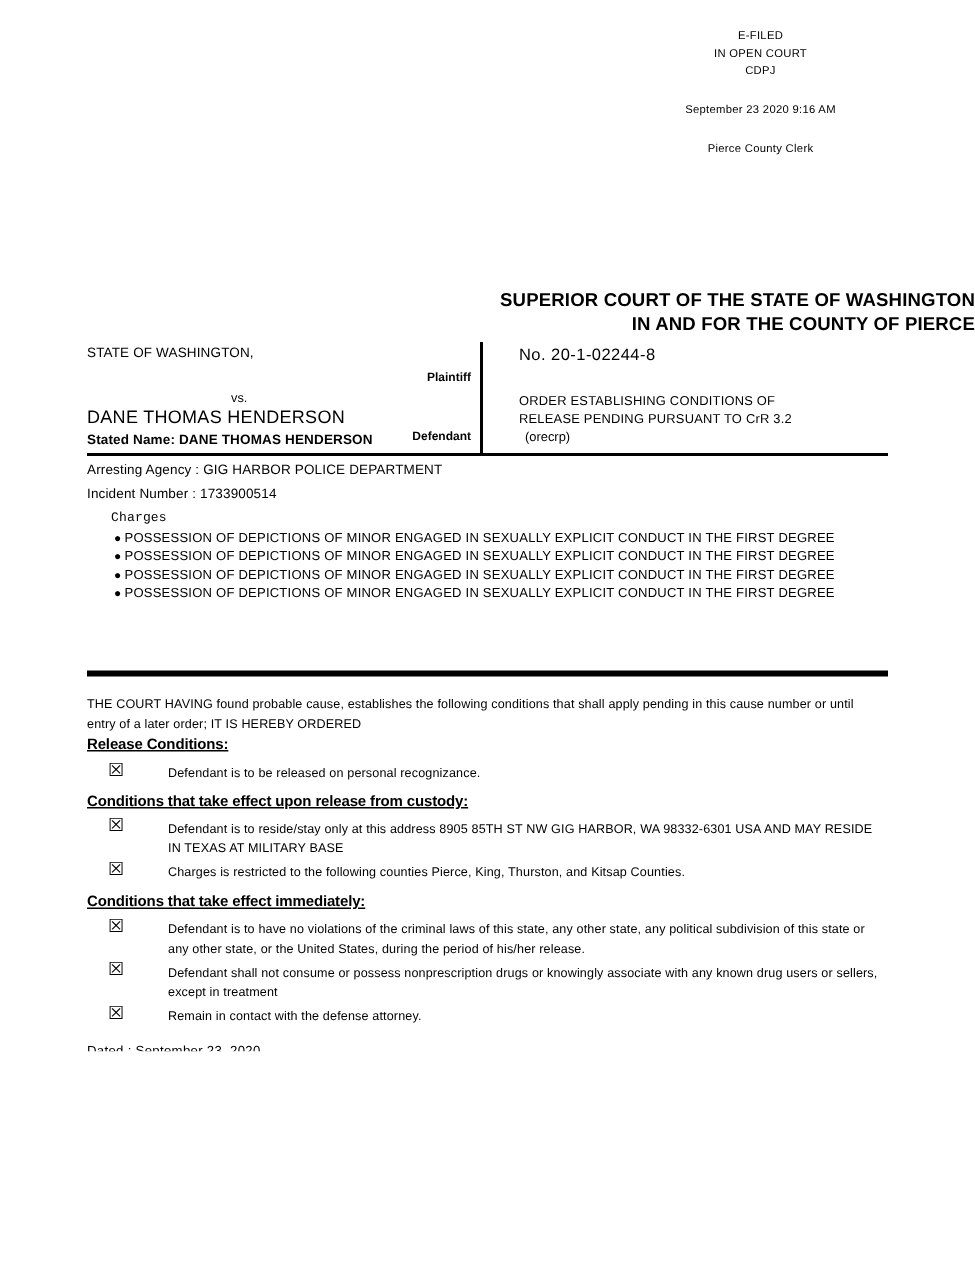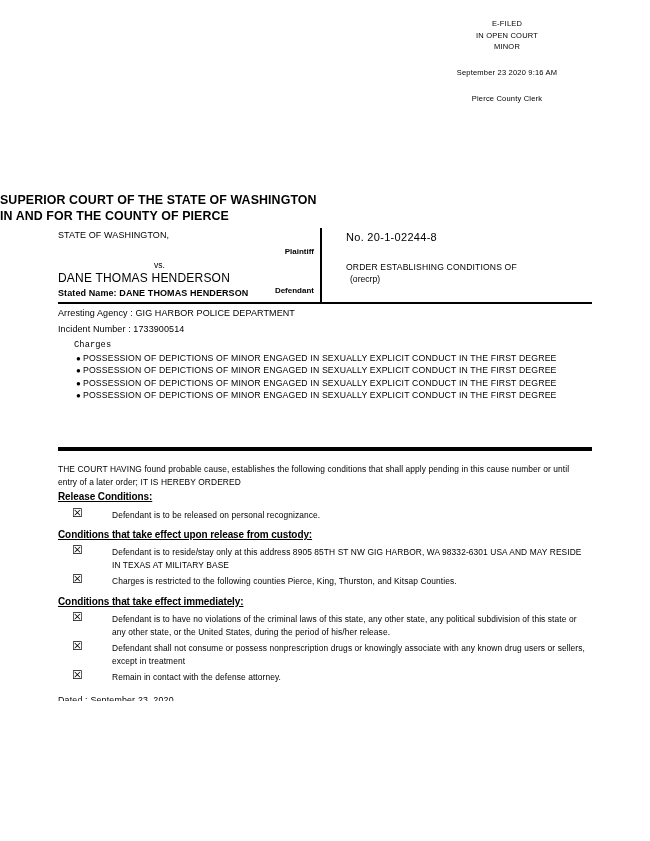--- a/index.html
+++ b/index.html
@@ -34,21 +34,21 @@
   }
   .efile-stamp .block { margin-bottom: 14px; }
   .efile-stamp .block:last-child { margin-bottom: 0; }
 
   
   .court-title {
     position: absolute;
     top: 193px;
     left: 0;
     width: 650px;
-    text-align: left;
+    text-align: right;
     font-weight: bold;
     font-size: 12.4px;
     line-height: 1.28;
     letter-spacing: 0.1px;
   }
 
   
   .caption {
     position: absolute;
     top: 228px;
@@ -276,21 +276,21 @@
 </style>
 </head>
 <body>
 
 <div id="page">
 
   <div class="efile-stamp">
     <div class="block">
       <div>E-FILED</div>
       <div>IN OPEN COURT</div>
-      <div>MINOR</div>
+      <div>CDPJ</div>
     </div>
     <div class="block">September 23 2020 9:16 AM</div>
     <div class="block">Pierce County Clerk</div>
   </div>
 
   <div class="court-title">
     <div>SUPERIOR COURT OF THE STATE OF WASHINGTON</div>
     <div>IN AND FOR THE COUNTY OF PIERCE</div>
   </div>
 
@@ -302,20 +302,21 @@
       <div class="role role-plaintiff">Plaintiff</div>
       <div class="vs">vs.</div>
       <div class="defendant-name">DANE THOMAS HENDERSON</div>
       <div class="role role-defendant">Defendant</div>
     </div>
 
     <div class="right-col">
       <div class="case-no">No. 20-1-02244-8</div>
       <div class="order-title">
         <div>ORDER ESTABLISHING CONDITIONS OF</div>
+        <div>RELEASE PENDING PURSUANT TO CrR 3.2</div>
       </div>
       <div class="order-code">(orecrp)</div>
     </div>
   </div>
 
   <div class="stated-name">Stated Name: DANE THOMAS HENDERSON</div>
   <div class="rule-caption"></div>
 
   <div class="agency">Arresting Agency :  GIG HARBOR POLICE DEPARTMENT</div>
   <div class="incident">Incident Number :  1733900514</div>

